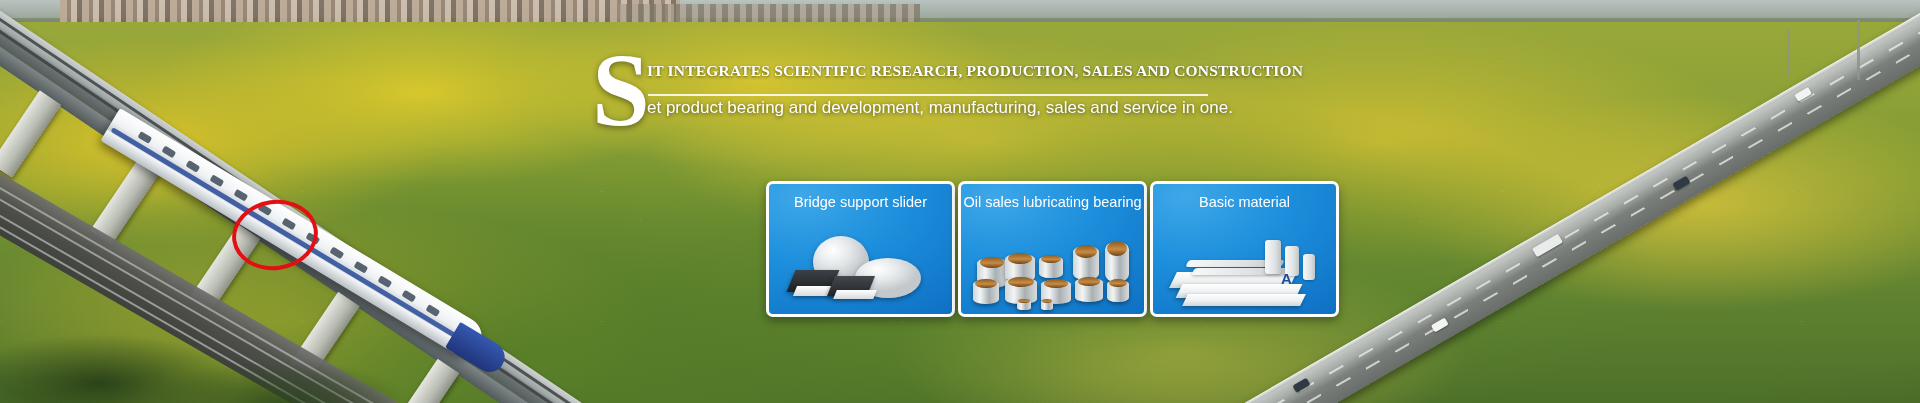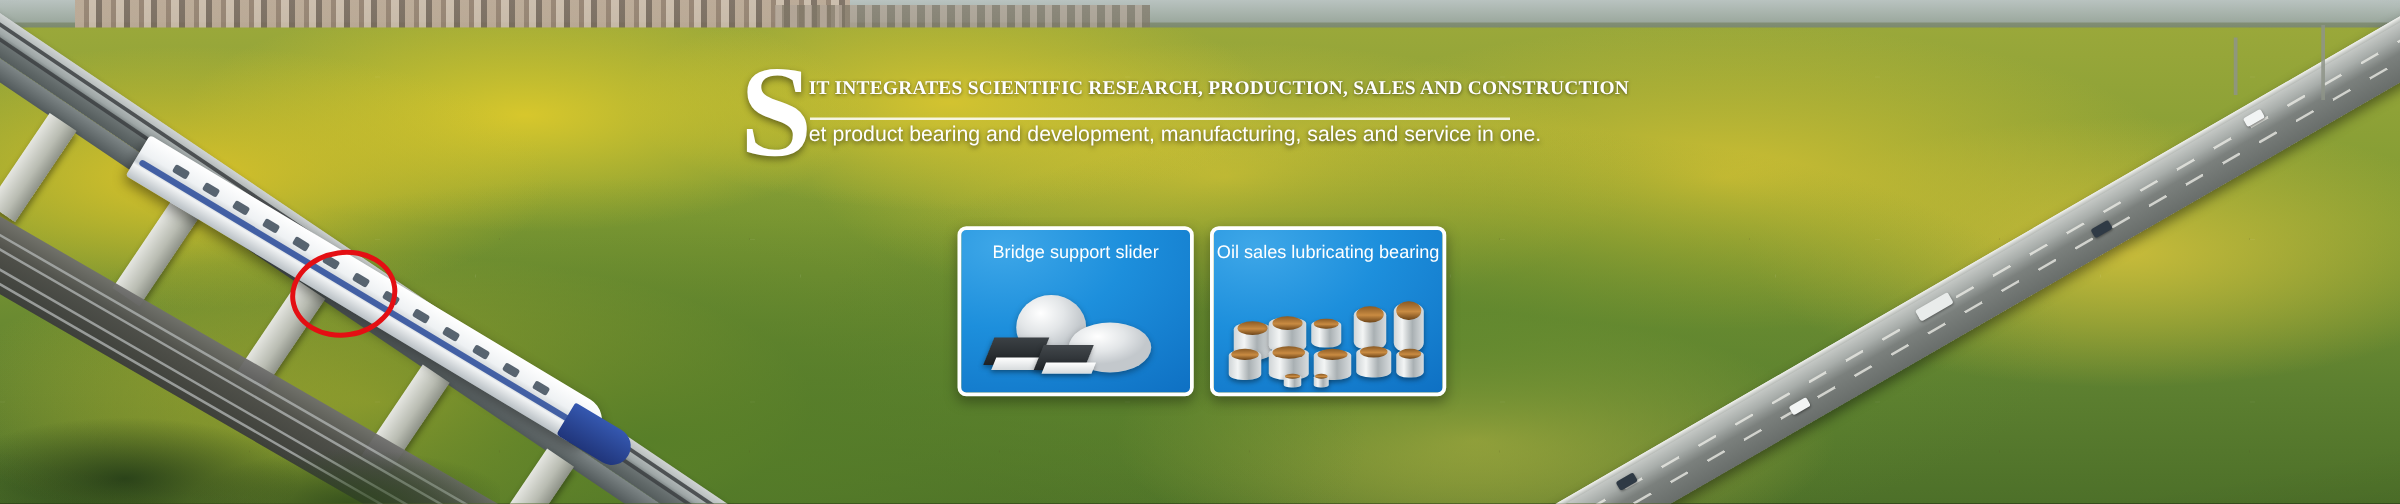--- a/index.html
+++ b/index.html
@@ -210,21 +210,21 @@
   }
   .hl-line2{
     position:absolute;left:55px;top:54px;
     font-size:17px;color:#ffffff;white-space:nowrap;
     text-shadow:0 1px 4px rgba(0,0,0,.6);
   }
 
   
   .cards{
     position:absolute;left:766px;top:181px;
-    display:flex;gap:13px;
+    display:flex;gap:3px;
   }
   .card{
     position:relative;
     width:183px;height:130px;
     border:3px solid #ffffff;border-radius:7px;
     background:radial-gradient(130% 120% at 18% 10%, #3ea7e8 0%, #1d8fdc 42%, #0e6fc2 100%);
     box-shadow:0 4px 10px rgba(0,0,0,.35);
     overflow:hidden;
   }
   .card-title{
@@ -372,15 +372,29 @@
         <div class="bush" style="left:80px;top:56px;width:30px;height:24px"></div>
         <div class="bush" style="left:112px;top:22px;width:26px;height:34px"></div>
         <div class="bush" style="left:114px;top:54px;width:28px;height:24px"></div>
         <div class="bush" style="left:144px;top:18px;width:24px;height:40px"></div>
         <div class="bush" style="left:146px;top:56px;width:22px;height:22px"></div>
         <div class="bush" style="left:56px;top:76px;width:14px;height:10px"></div>
         <div class="bush" style="left:80px;top:76px;width:12px;height:10px"></div>
       </div>
     </div>
 
+    <div class="card">
+      <div class="card-title">Basic material</div>
+      <div class="card-art a4">
+        <div class="sheet" style="left:20px;top:48px;width:120px;height:16px"></div>
+        <div class="sheet" style="left:26px;top:60px;width:120px;height:14px"></div>
+        <div class="sheet" style="left:32px;top:70px;width:118px;height:12px"></div>
+        <div class="rod" style="left:34px;top:36px;width:96px;height:7px;transform:skewX(-26deg)"></div>
+        <div class="rod" style="left:40px;top:44px;width:96px;height:7px;transform:skewX(-26deg)"></div>
+        <div class="rod" style="left:112px;top:16px;width:16px;height:34px"></div>
+        <div class="rod" style="left:132px;top:22px;width:14px;height:30px"></div>
+        <div class="rod" style="left:150px;top:30px;width:12px;height:26px"></div>
+        <div class="letter" style="left:128px;top:46px">A</div>
+      </div>
+    </div>
 
   </div>
 </div>
 
 </body></html>

